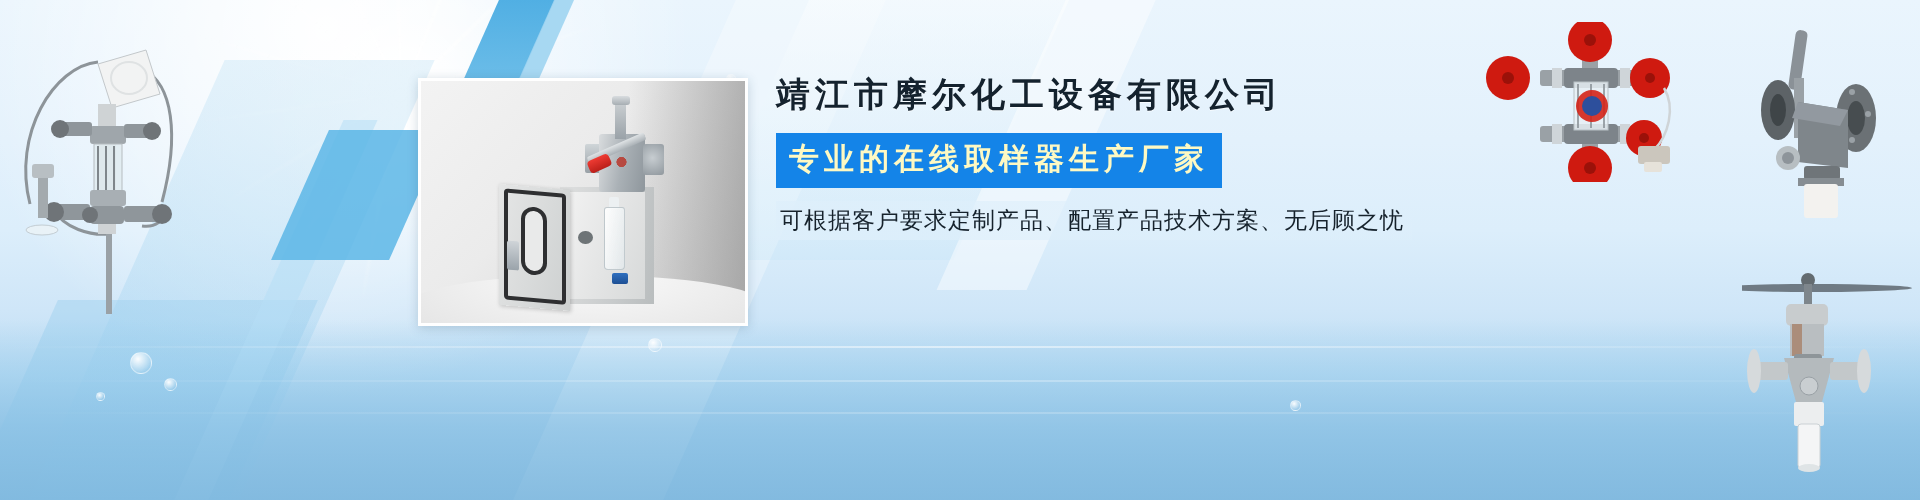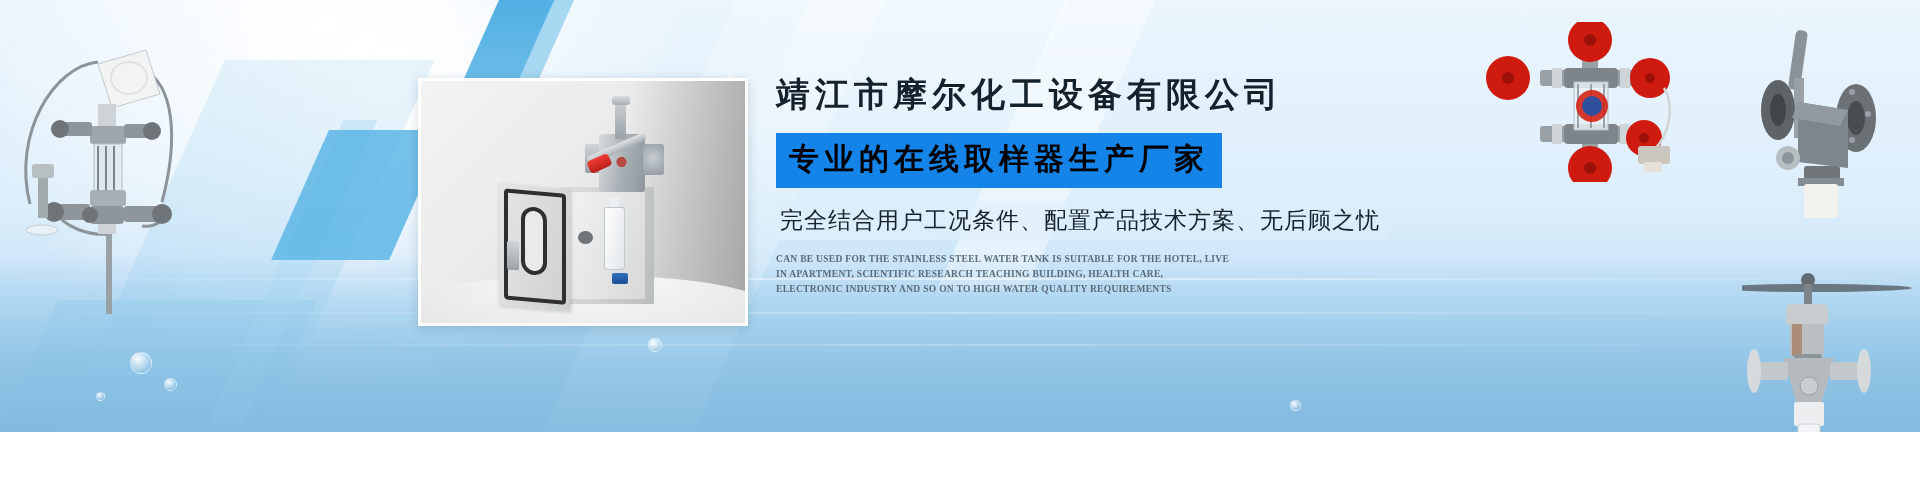--- a/index.html
+++ b/index.html
@@ -1,21 +1,21 @@
 <!DOCTYPE html>
 <html><head>
 <meta charset="utf-8">
 <style>
   * { margin:0; padding:0; box-sizing:border-box; }
   html,body { background:#fff; }
   body { font-family:"Liberation Sans", sans-serif; }
 
   .banner{
     position:relative;
-    width:1920px; height:432px;
+    width:1920px; height:500px;
     overflow:hidden;
     background:
       radial-gradient(circle at 17% 6%, rgba(255,255,255,0.98) 0%, rgba(255,255,255,0.72) 7%, rgba(255,255,255,0.0) 22%),
       linear-gradient(180deg,#eaf5fd 0%, #e3f1fc 28%, #dceefb 46%, #cfe6f8 62%, #bcdcf3 76%, #a9d0ec 88%, #9dc8e8 100%);
   }
 
   
   .sun{ position:absolute; left:185px; top:-120px; width:430px; height:430px; pointer-events:none; }
   .sun .core{
     position:absolute; left:50%; top:50%; width:300px; height:300px; transform:translate(-50%,-50%);
@@ -111,21 +111,21 @@
   .txt{ position:absolute; left:776px; top:72px; width:620px; }
 
   .company{
     font-family:"Liberation Serif", serif;
     font-size:34px; font-weight:700; color:#14222e;
     letter-spacing:5px; white-space:nowrap;
     text-shadow:0 1px 0 rgba(255,255,255,.6);
   }
 
   .hl{
-    display:inline-block; background:#1484e8; color:#000000;
+    display:inline-block; background:#1484e8; color:#fef9c3;
     font-weight:700; white-space:nowrap;
   }
   .hl1{ margin-top:15px; font-size:30px; letter-spacing:5px; padding:6px 13px 8px; }
   .hl2{ margin-top:13px; font-size:23px; letter-spacing:3px; padding:6px 14px 7px; }
 
   .subline{
     margin-top:13px; font-size:23px; color:#16222c; letter-spacing:1px; white-space:nowrap;
     padding:4px 8px 4px 4px; display:inline-block;
     background:linear-gradient(90deg, rgba(222,239,251,.85), rgba(222,239,251,.35));
   }
@@ -258,22 +258,21 @@
       <div class="valve-knob"></div>
       <div class="lever"></div>
       <div class="lever-grip"></div>
       <div class="redlogo"></div>
     </div>
   </div>
 
   <div class="txt">
     <div class="company">靖江市摩尔化工设备有限公司</div>
     <div><span class="hl hl1">专业的在线取样器生产厂家</span></div>
-    <div><span class="subline">完全结合用户工况条件、配置产品技术方案、无后顾之忧</span></div>
-    <div class="eng">CAN BE USED FOR THE STAINLESS STEEL WATER TANK IS SUITABLE FOR THE HOTEL, LIVE IN APARTMENT, SCIENTIFIC RESEARCH TEACHING BUILDING, HEALTH CARE, ELECTRONIC INDUSTRY AND SO ON TO HIGH WATER QUALITY REQUIREMENTS</div>
+    <div><span class="subline">可根据客户要求定制产品、配置产品技术方案、无后顾之忧</span></div>
   </div>
 
   <div class="equip" style="left:1478px; top:22px; width:230px; height:160px;">
     <svg viewBox="0 0 230 160" width="230" height="160">
       <g fill="#9aa1a6">
         <rect x="62" y="48" width="110" height="16" rx="3"></rect>
         <rect x="62" y="104" width="96" height="16" rx="3"></rect>
         <rect x="104" y="14" width="16" height="44" rx="3"></rect>
         <rect x="104" y="112" width="16" height="44" rx="3"></rect>
       </g>

